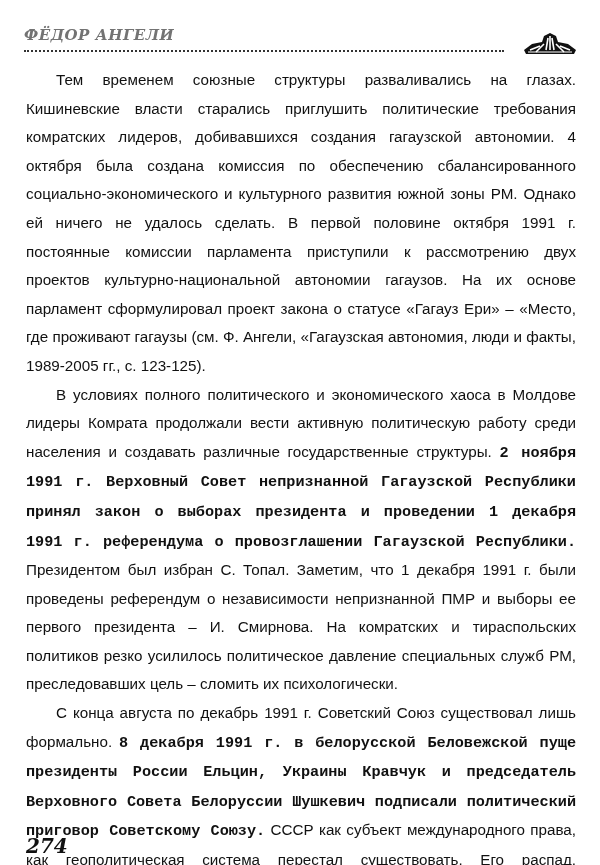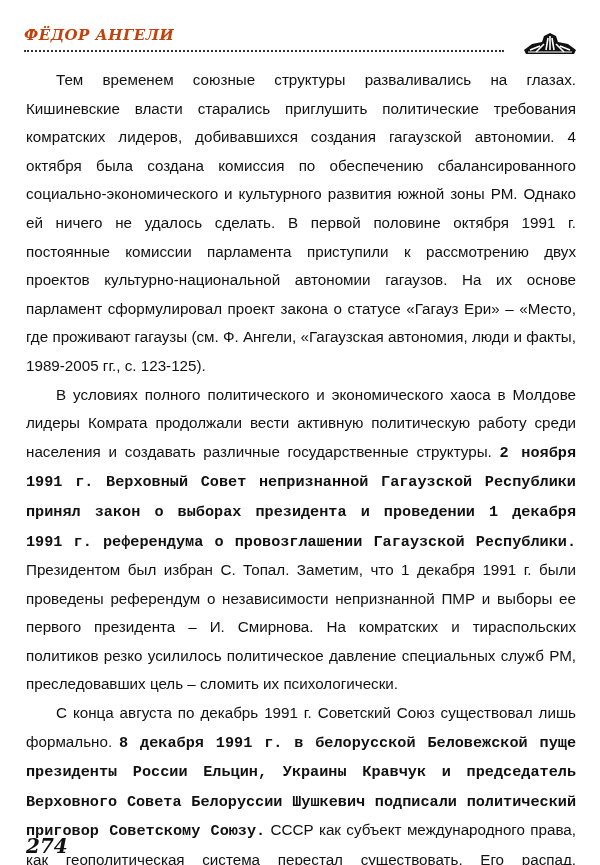--- a/index.html
+++ b/index.html
@@ -23,21 +23,21 @@
     }
     .header-title {
       position: absolute;
       left: 0;
       top: 8px;
       font-family: "DejaVu Serif", serif;
       font-style: italic;
       font-weight: bold;
       font-size: 15px;
       letter-spacing: 0.5px;
-      color: #c2410c;
+      color: #737373;
       text-align: right;
     }
     .header-rule {
       position: absolute;
       left: 0;
       top: 32px;
       width: 480px;
       height: 0;
       border-top: 2px dotted #333;
     }

